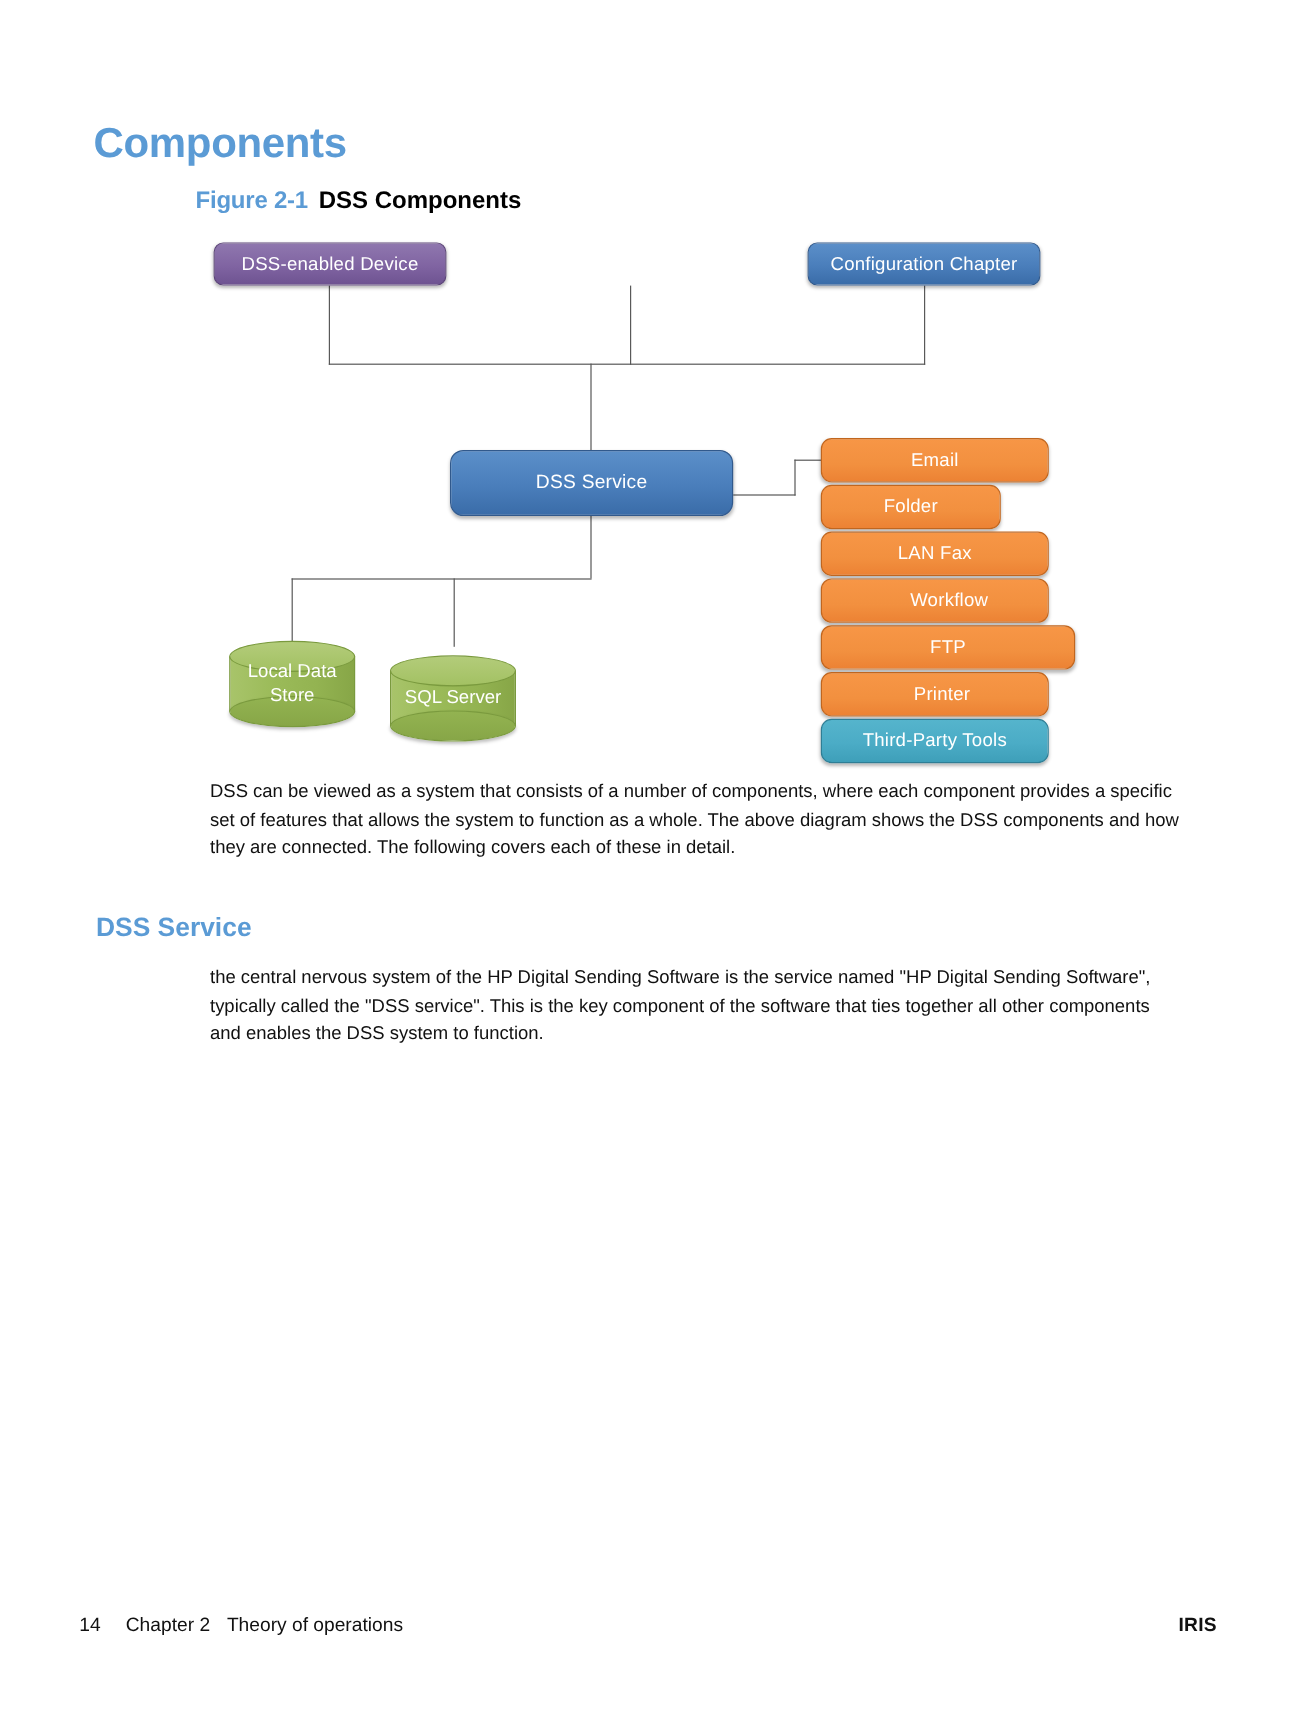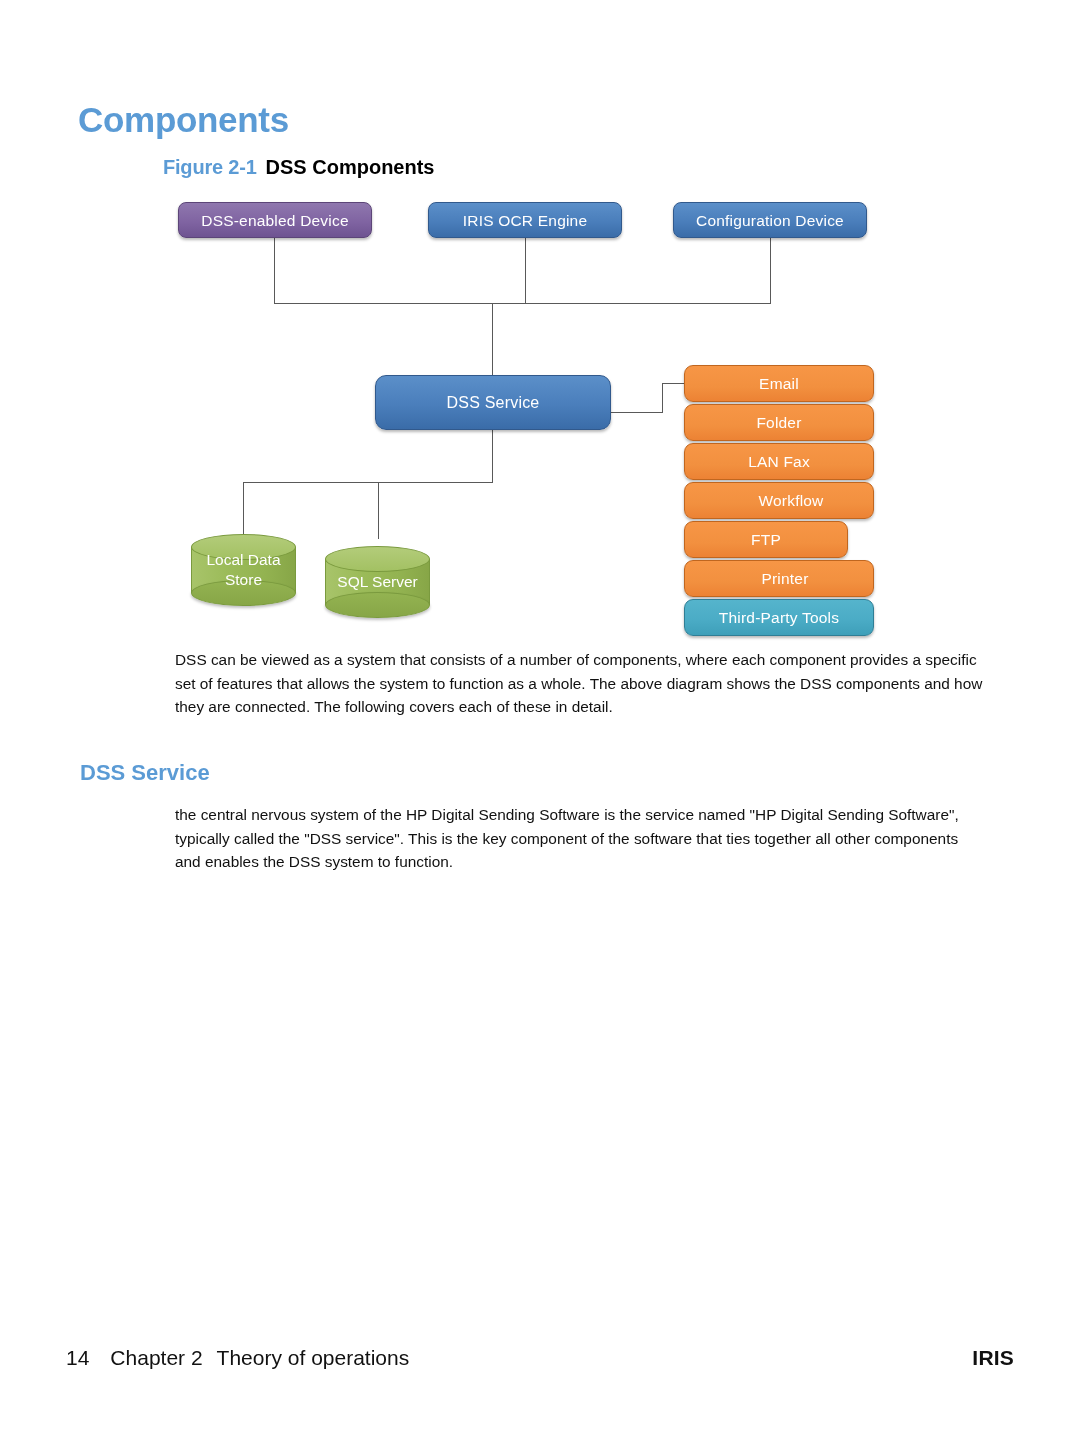--- a/index.html
+++ b/index.html
@@ -72,21 +72,21 @@
   #para-intro { top: 648px; }
   #para-dss   { top: 803px; }
 
   
   .footer {
     position: absolute;
     left: 0;
     top: 1346px;
     width: 1080px;
     height: 24px;
-    font-size: 21px;
+    font-size: 16px;
     color: #111111;
   }
   .footer-left {
     position: absolute;
     left: 66px;
     top: 0;
     white-space: nowrap;
   }
   .footer-left .pg-num { margin-right: 21px; }
   .footer-left .ch-num { margin-right: 14px; }
@@ -232,44 +232,41 @@
     <div class="connector conn-h" style="left:662px; top:383px; width:24px;"></div>
 
     <div class="connector conn-v" style="left:492px; top:430px; height:52px;"></div>
     <div class="connector conn-h" style="left:243px; top:482px; width:250px;"></div>
     <div class="connector conn-v" style="left:243px; top:482px; height:57px;"></div>
     <div class="connector conn-v" style="left:378px; top:482px; height:57px;"></div>
 
     <div class="node node-purple" style="left:178px; top:202px; width:194px; height:36px;">
       <span>DSS-enabled Device</span>
     </div>
-    <div class="node node-blue" style="left:428px; top:202px; width:194px; height:36px;">
-      <span>IRIS OCR Engine</span>
-    </div>
     <div class="node node-blue" style="left:673px; top:202px; width:194px; height:36px;">
-      <span>Configuration Device</span>
+      <span>Configuration Chapter</span>
     </div>
 
     <div class="node node-blue" style="left:375px; top:375px; width:236px; height:55px; border-radius:11px; font-size:16px;">
       <span>DSS Service</span>
     </div>
 
     <div class="node node-orange" style="left:684px; top:365px; width:190px; height:37px;text-align:right;">
       <span>Email</span>
     </div>
-    <div class="node node-orange" style="left:684px; top:404px; width:190px; height:37px;">
+    <div class="node node-orange" style="left:684px; top:404px; width:150px; height:37px;">
       <span>Folder</span>
     </div>
     <div class="node node-orange" style="left:684px; top:443px; width:190px; height:37px;">
       <span>LAN Fax</span>
     </div>
     <div class="node node-orange" style="left:684px; top:482px; width:190px; height:37px;padding-left:24px;">
       <span>Workflow</span>
     </div>
-    <div class="node node-orange" style="left:684px; top:521px; width:164px; height:37px;">
+    <div class="node node-orange" style="left:684px; top:521px; width:212px; height:37px;">
       <span>FTP</span>
     </div>
     <div class="node node-orange" style="left:684px; top:560px; width:190px; height:37px;padding-left:12px;">
       <span>Printer</span>
     </div>
     <div class="node node-teal" style="left:684px; top:599px; width:190px; height:37px;">
       <span>Third-Party Tools</span>
     </div>
 
     <div class="cylinder" style="left:191px; top:534px; width:105px; height:72px;text-decoration:underline;">

